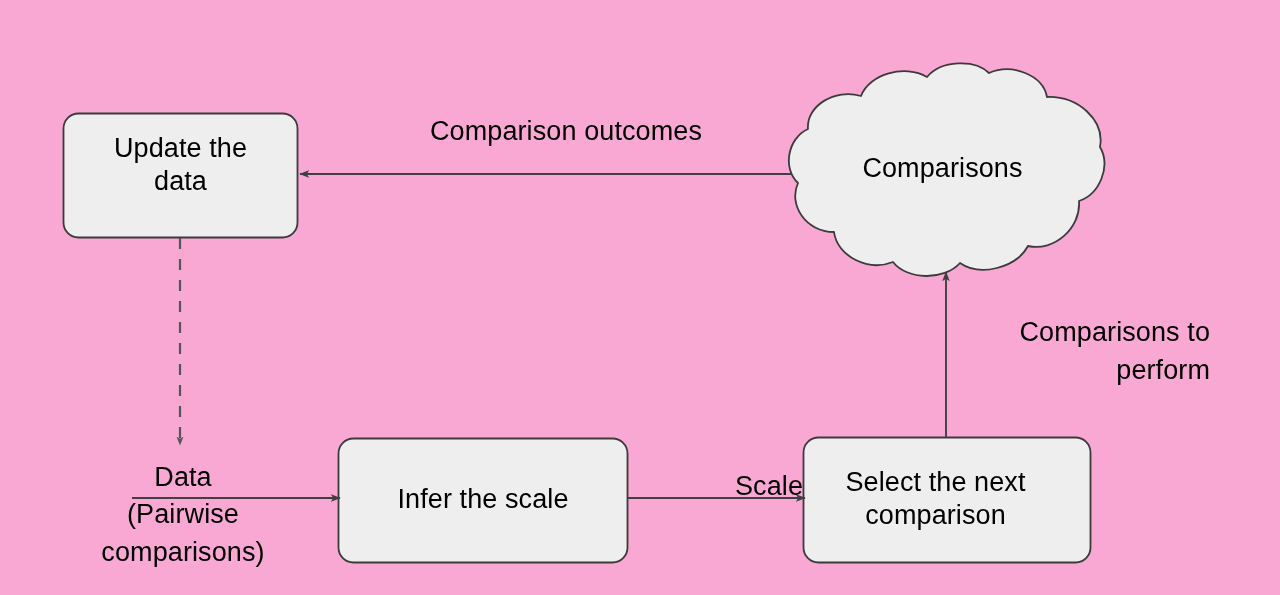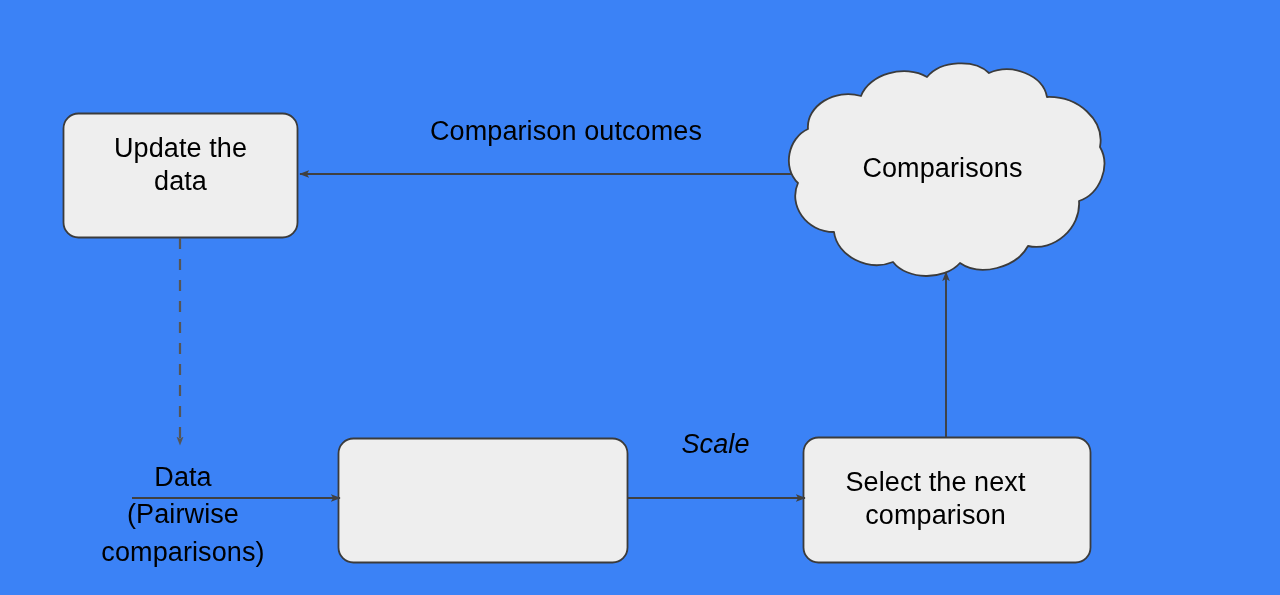--- a/index.html
+++ b/index.html
@@ -7,21 +7,21 @@
     padding: 0;
     background: #ffffff;
   }
   body {
     font-family: "Liberation Sans", sans-serif;
   }
   #canvas {
     position: relative;
     width: 1280px;
     height: 595px;
-    background: #3b82f6;
+    background: #f9a8d4;
     overflow: hidden;
   }
   #diagram-svg {
     position: absolute;
     left: 0;
     top: 0;
     width: 1280px;
     height: 595px;
   }
   .node-label {
@@ -50,24 +50,23 @@
   }
   .lbl-comparisons-to-perform {
     left: 910px;
     top: 313px;
     width: 300px;
     text-align: right;
     line-height: 1.42;
   }
   .lbl-scale {
     left: 628px;
-    top: 426px;
+    top: 468px;
     width: 175px;
-    text-align: center;
-    font-style: italic;
+    text-align: right;
   }
   .lbl-data {
     left: 33px;
     top: 459px;
     width: 300px;
     text-align: center;
     line-height: 1.38;
   }
   .node-update-data {
     left: 63px;
@@ -134,26 +133,29 @@
     <line x1="628" y1="498" x2="805" y2="498" stroke="#404040" stroke-width="1.9" marker-end="url(#arrowhead)"></line>
 
     <line x1="946" y1="437" x2="946" y2="272" stroke="#404040" stroke-width="1.9" marker-end="url(#arrowhead)"></line>
   </svg>
 
   <div class="node-label node-update-data">Update the
 data</div>
 
   <div class="node-label node-experiment">Comparisons</div>
 
+  <div class="node-label node-infer-scale">Infer the scale</div>
 
   <div class="node-label node-select-next">Select the next
 comparison</div>
 
   <div class="edge-label lbl-comparison-outcomes">Comparison outcomes</div>
 
   <div class="edge-label lbl-data">Data
 (Pairwise
 comparisons)</div>
 
   <div class="edge-label lbl-scale">Scale</div>
 
+  <div class="edge-label lbl-comparisons-to-perform">Comparisons to
+perform</div>
 
 </div>
 
 </body></html>

